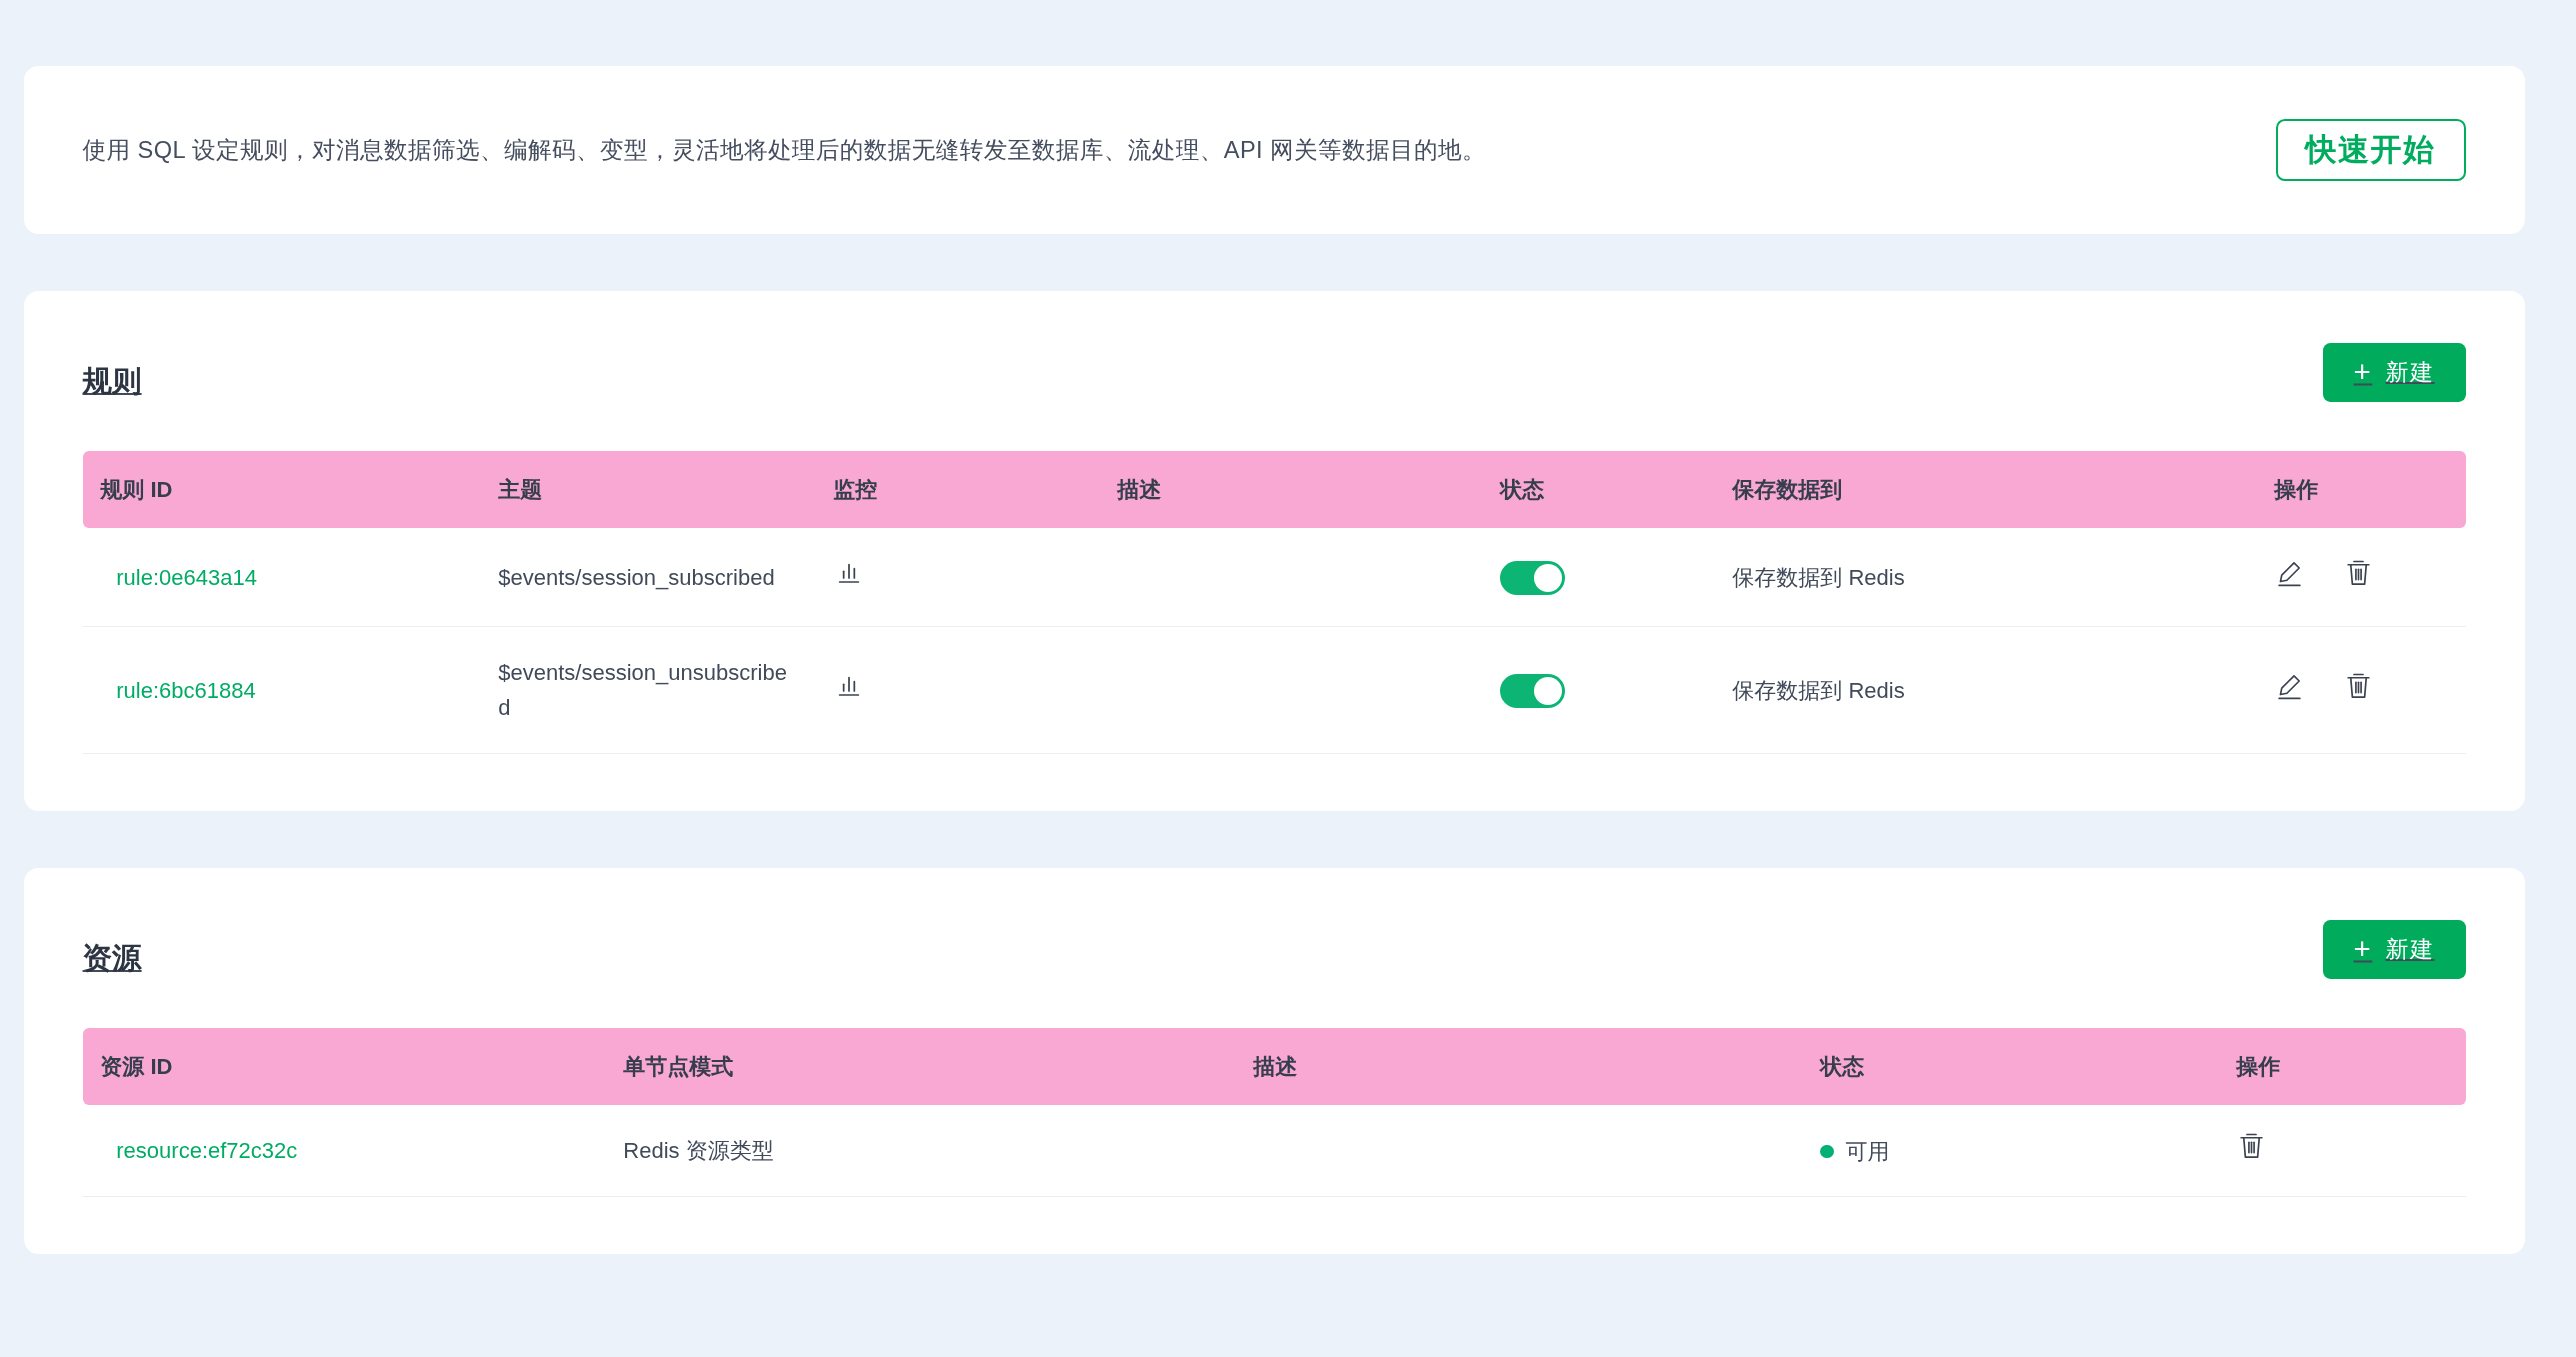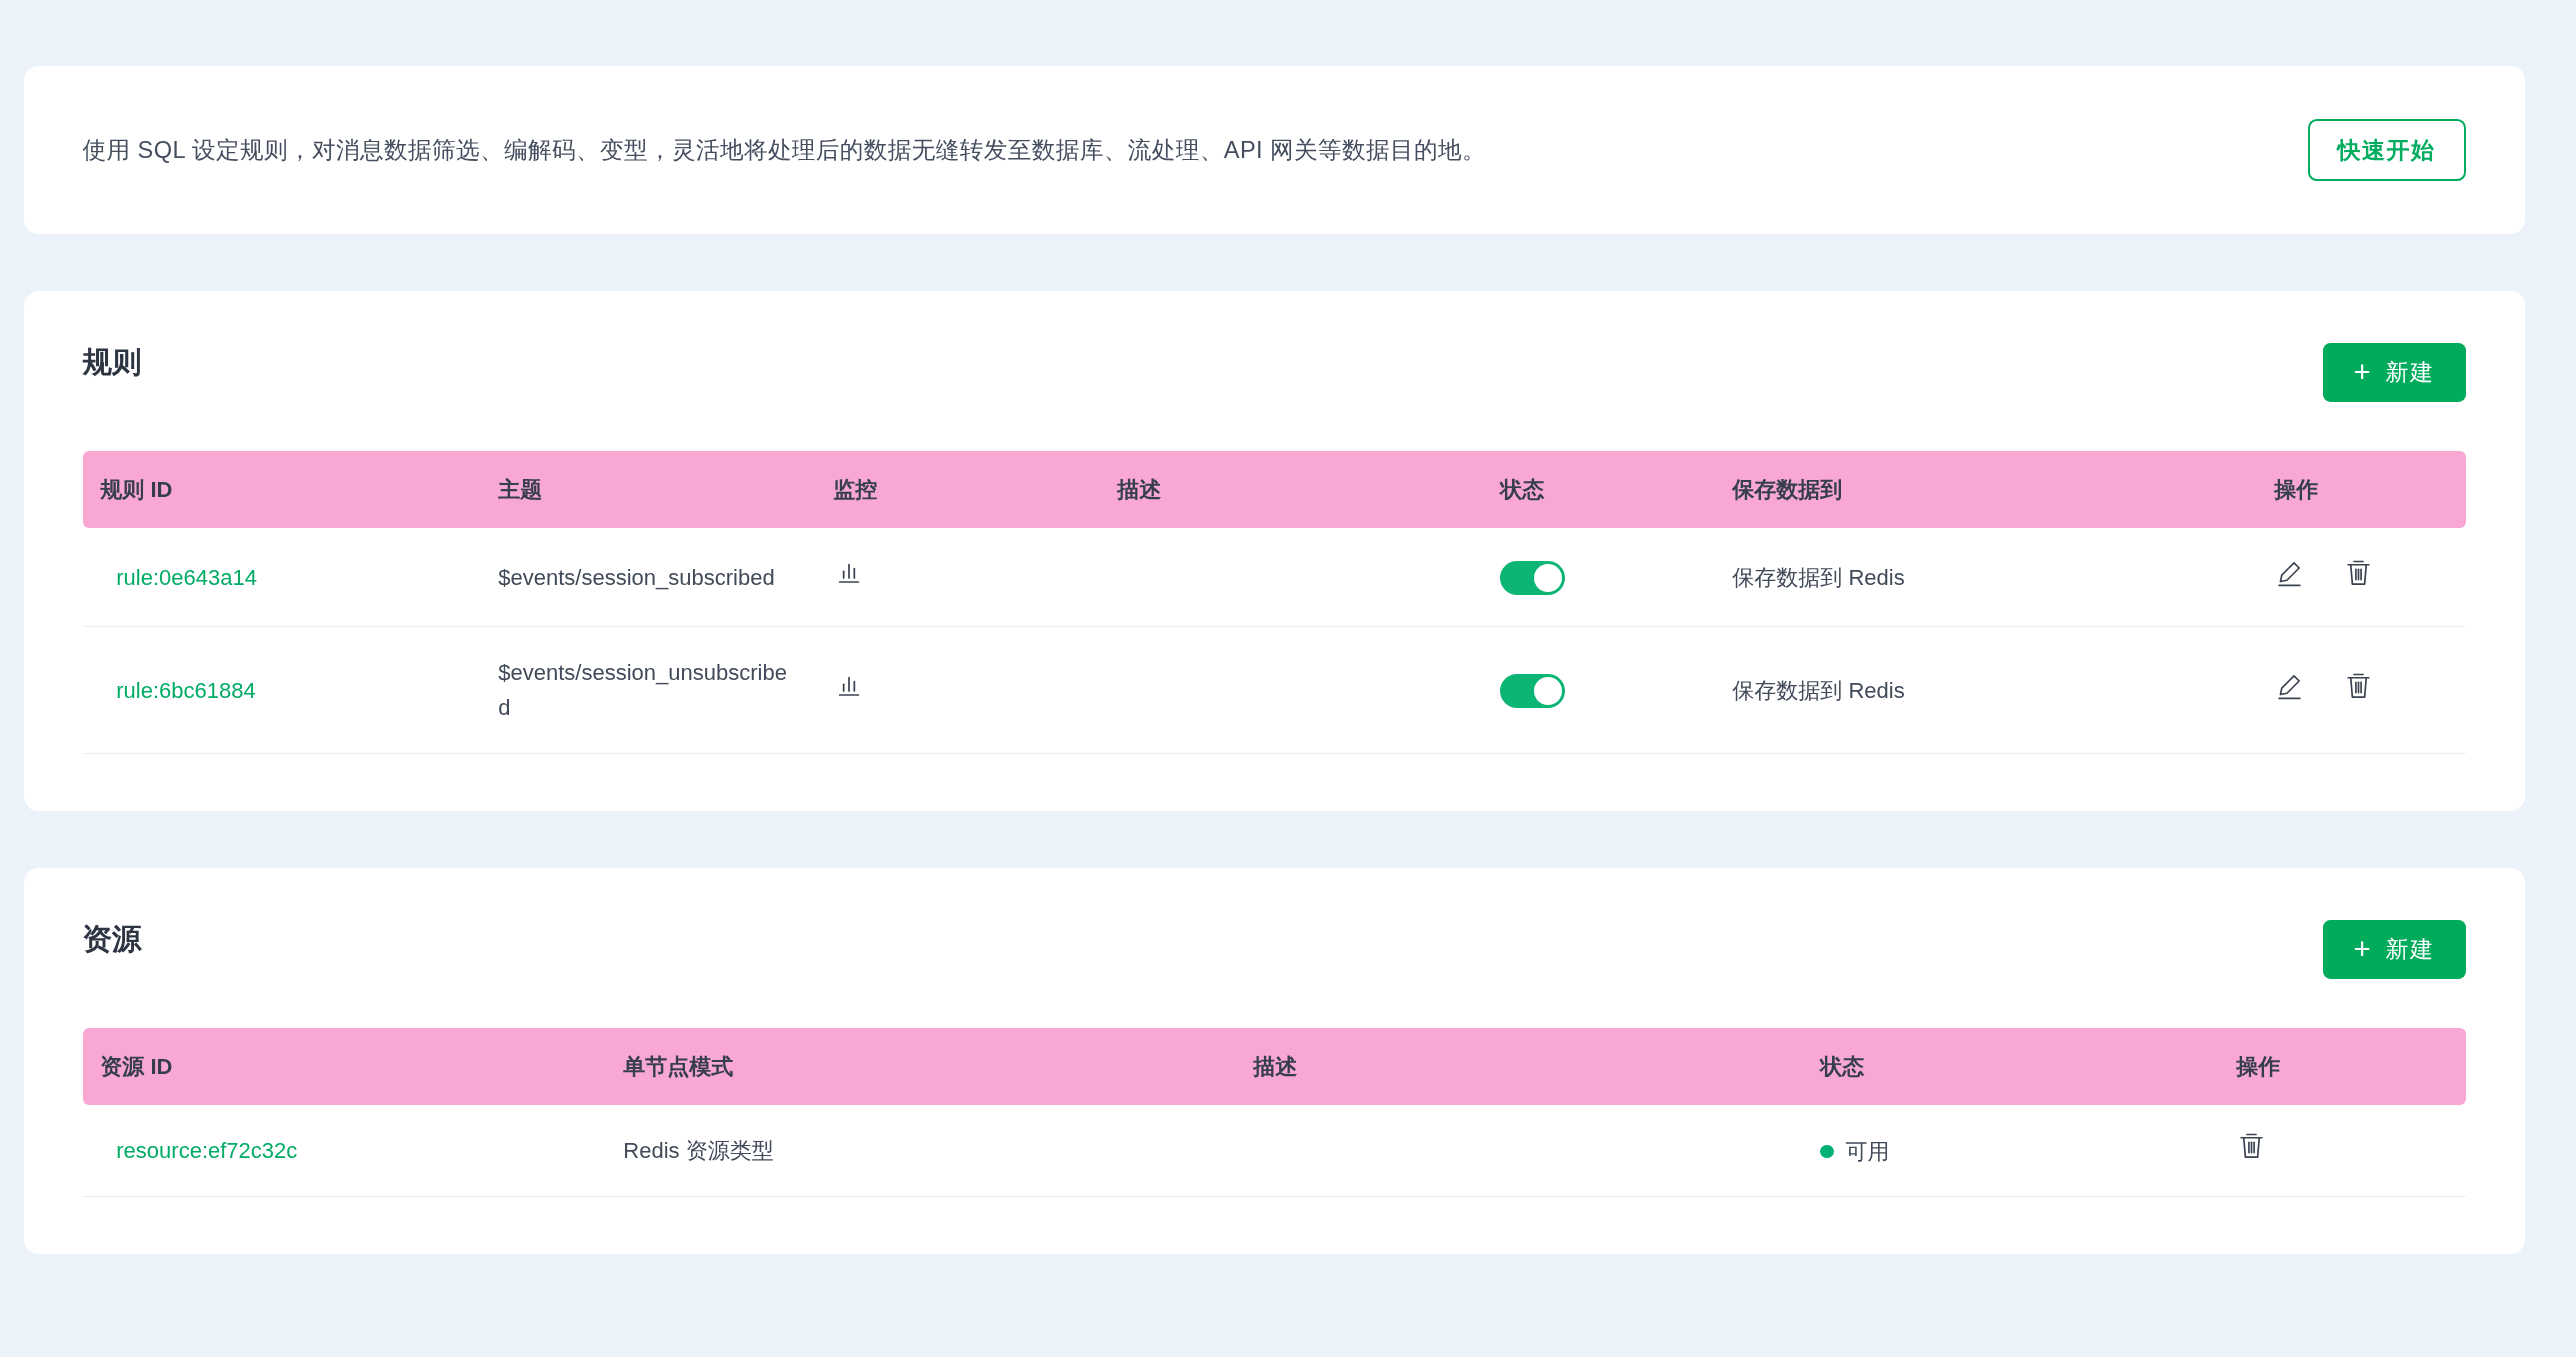--- a/index.html
+++ b/index.html
@@ -36,33 +36,34 @@
     flex: none;
     display: inline-flex;
     align-items: center;
     justify-content: center;
     height: 62px;
     padding: 0 28px;
     border: 2.2px solid #00ac5e;
     border-radius: 8.8px;
     background: #ffffff;
     color: #00ac5e;
-    font-size: 23px;
+    font-size: 31px;
     font-weight: 700;
     letter-spacing: 1.5px;
     cursor: pointer;
   }
   
   .section-card { margin-top: 57px; padding: 52px 59px 57px; }
   .section-head {
     display: flex;
-    align-items: flex-start;
+    align-items: flex-end;
     justify-content: space-between;
     height: 59px;
     margin-bottom: 49px;
+    text-decoration: underline;
   }
   .section-title {
     font-size: 29.5px;
     font-weight: 700;
     color: #2d3442;
   }
   .new-btn {
     display: inline-flex;
     align-items: center;
     justify-content: center;

